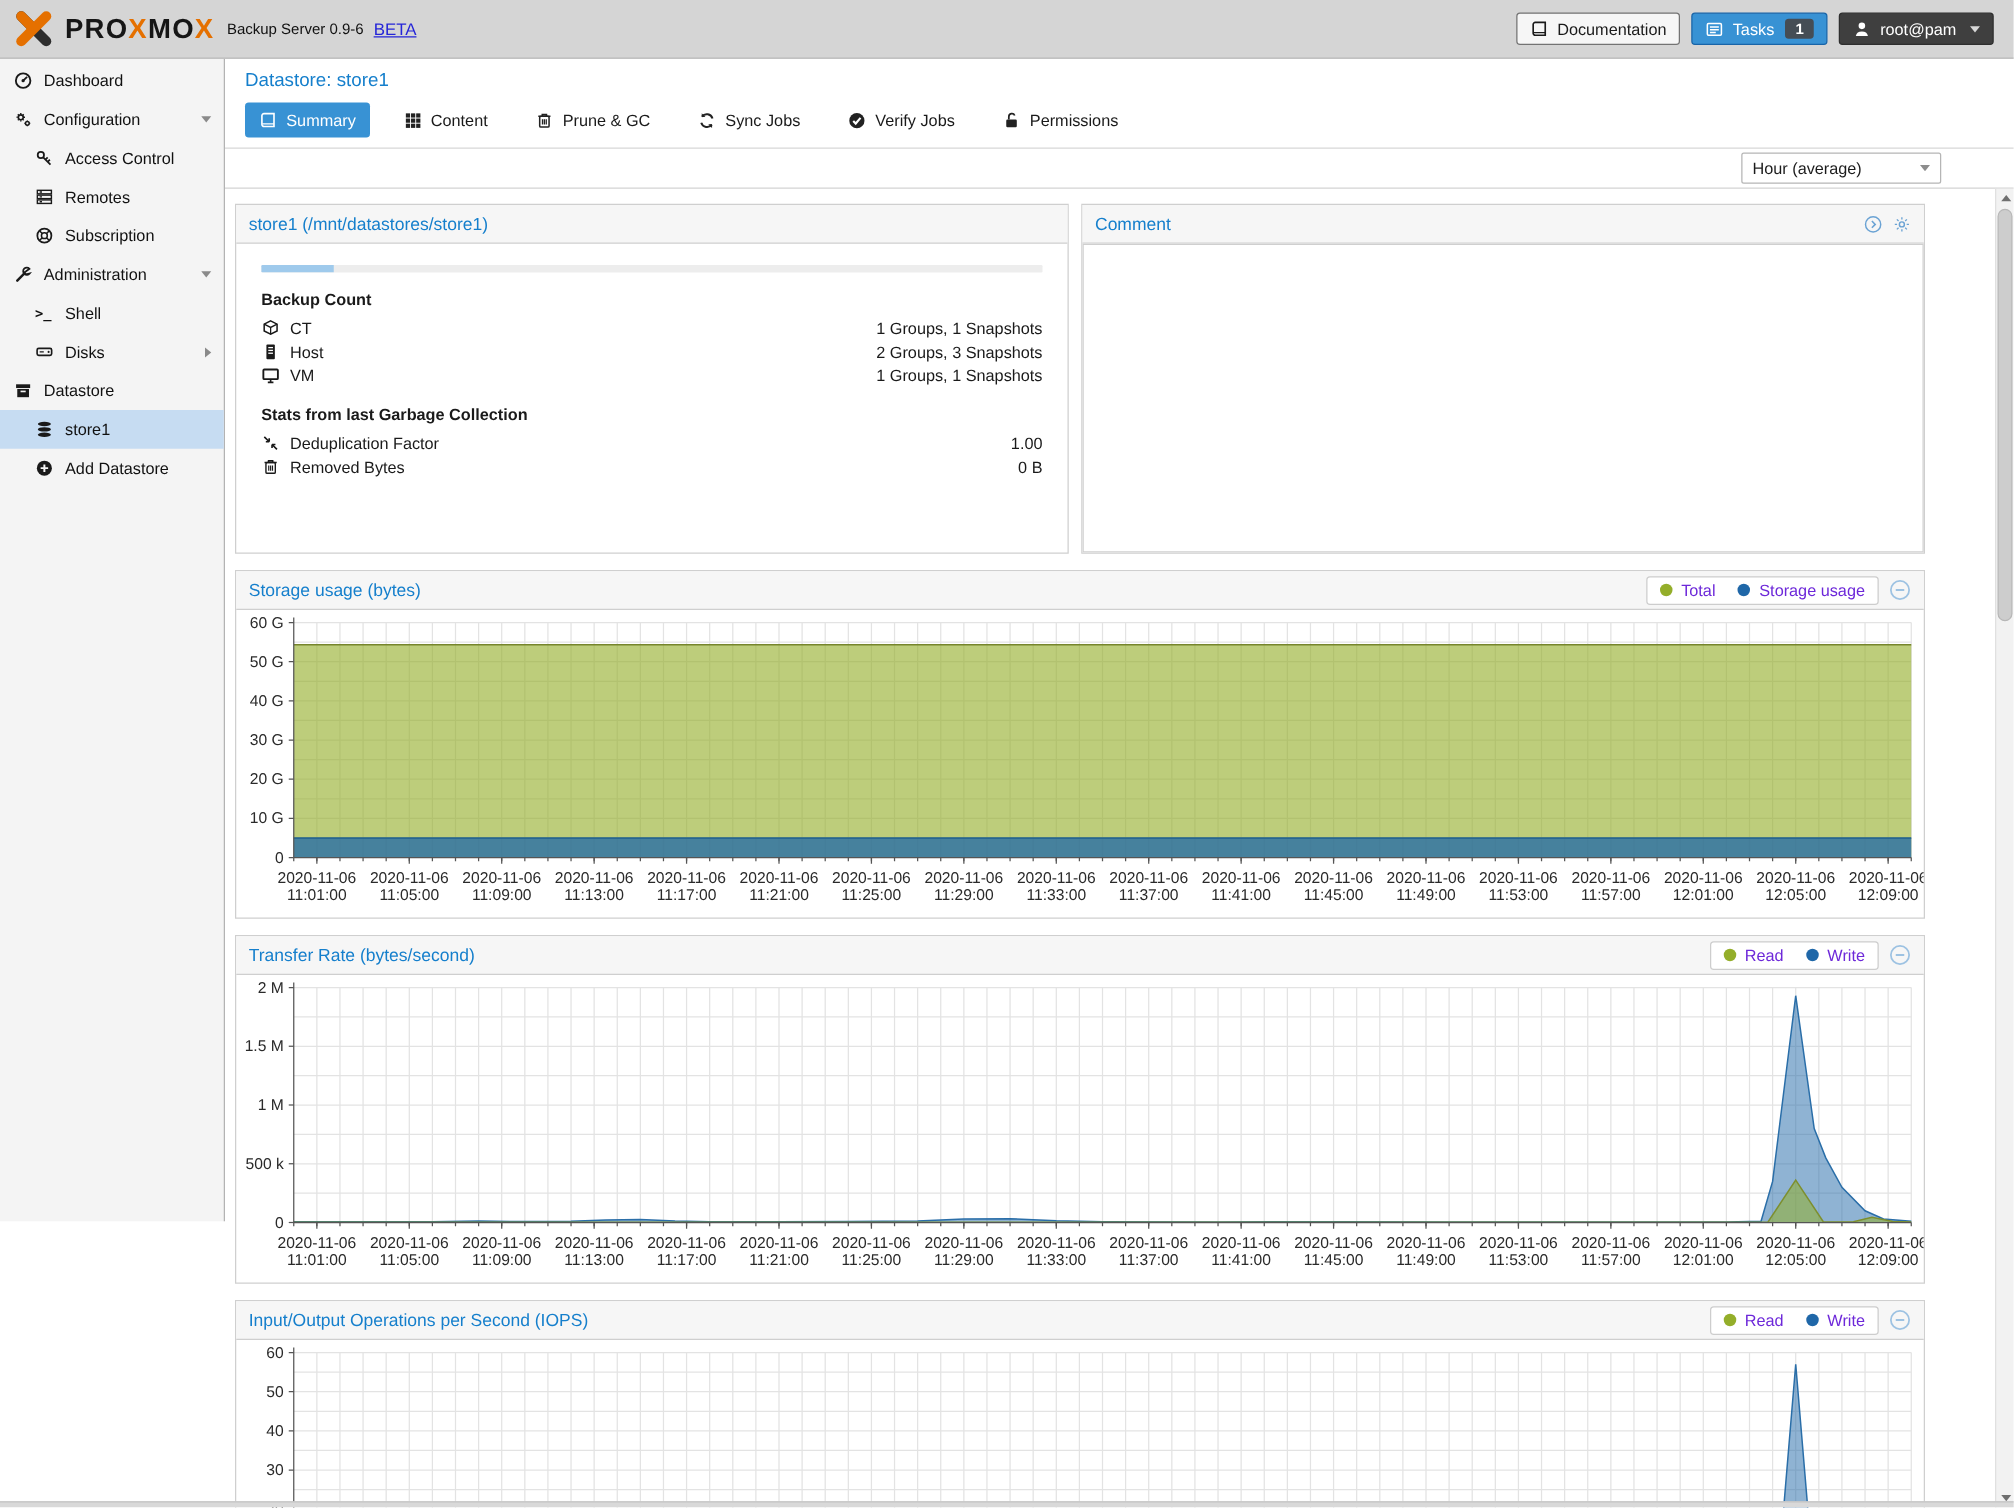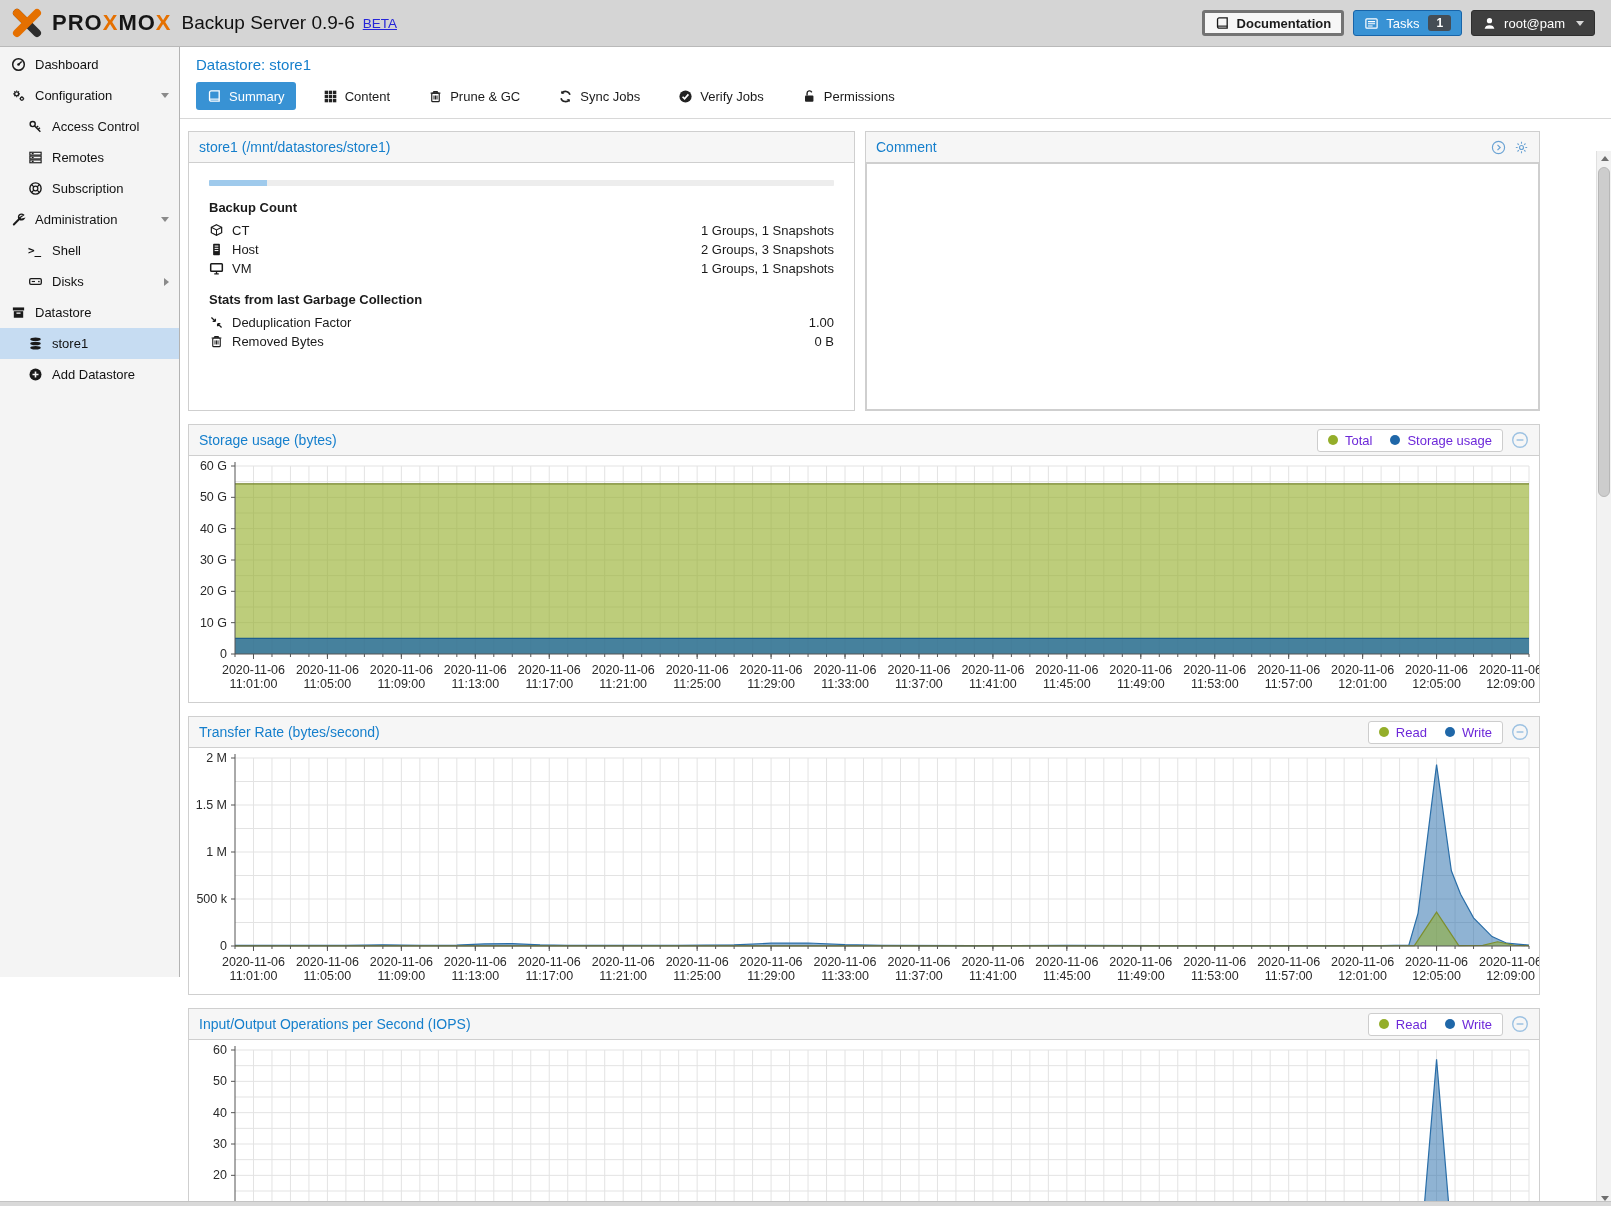--- a/index.html
+++ b/index.html
@@ -5,25 +5,25 @@
   * { margin:0; padding:0; box-sizing:border-box; }
   html,body { width:1611px; height:1206px; overflow:hidden; font-family:"Liberation Sans","DejaVu Sans",sans-serif; background:#fff; color:#1a1a1a; }
   body { position:relative; }
 
   
   .topbar { position:absolute; top:0; left:0; width:1611px; height:47px; background:#d5d5d5; border-bottom:1px solid #b9b9b9; display:flex; align-items:center; padding:0 16px 0 10px; z-index:20; }
   .logo-wrap { display:flex; align-items:center; gap:8px; }
   .logo-x { width:34px; height:34px; }
   .brand { font-size:22px; font-weight:800; letter-spacing:1px; color:#161616; display:flex; }
   .brand .ox { color:#e57000; }
-  .product { font-size:19px; margin-left:10px; color:#111; }
+  .product { font-size:12px; margin-left:10px; color:#111; }
   .beta { font-size:13.5px; margin-left:8px; color:#2525d8; text-decoration:underline; cursor:pointer; }
   .topbar-right { margin-left:auto; display:flex; align-items:center; gap:9px; }
   .tb-btn { height:26px; display:flex; align-items:center; gap:7px; padding:0 10px; border-radius:3px; font-size:13px; cursor:pointer; }
-  .btn-doc { background:#f6f6f6; border:3px solid #737373; color:#1a1a1a;font-weight:bold; }
+  .btn-doc { background:#f6f6f6; border:1px solid #737373; color:#1a1a1a; }
   .btn-tasks { background:#3892d4; border:1px solid #1864a8; color:#fff; }
   .badge { background:#454d55; color:#fff; font-size:12px; font-weight:bold; padding:1px 8px; border-radius:3px; margin-left:2px; }
   .btn-user { background:#3f3f3f; border:1px solid #2e2e2e; color:#fff; }
   .caret { width:0; height:0; border-left:4px solid transparent; border-right:4px solid transparent; border-top:5px solid #d8d8d8; margin-left:4px; }
 
   
   .sidebar { position:absolute; top:47px; left:0; width:180px; height:930px; background:#f4f4f4; border-right:1px solid #b3b3b3; padding-top:2px; }
   .side-item { height:31px; display:flex; align-items:center; gap:9px; padding:0 8px 0 11px; font-size:13px; cursor:pointer; position:relative; color:#111; }
   .side-item.child { padding-left:28px; }
   .side-item.selected { background:#c6dcf2; }
@@ -269,20 +269,26 @@
       <div class="tab">
         <svg class="ic" viewBox="0 0 16 16">
           <rect x="3.2" y="7" width="9" height="6.6" rx="1" fill="currentColor"></rect>
           <path d="M5.4 7V4.6a2.6 2.6 0 0 1 5-1" fill="none" stroke="currentColor" stroke-width="1.5"></path>
         </svg>
         <span>Permissions</span>
       </div>
     </div>
   </div>
 
+  <div class="toolbar">
+    <div class="select">
+      <span>Hour (average)</span>
+      <span class="sel-caret"></span>
+    </div>
+  </div>
 
   <div class="content">
     <div class="row1">
 
       <div class="panel store-panel">
         <div class="panel-head">
           <span class="panel-title">store1 (/mnt/datastores/store1)</span>
         </div>
         <div class="store-body">
           <div class="usage-bar">

